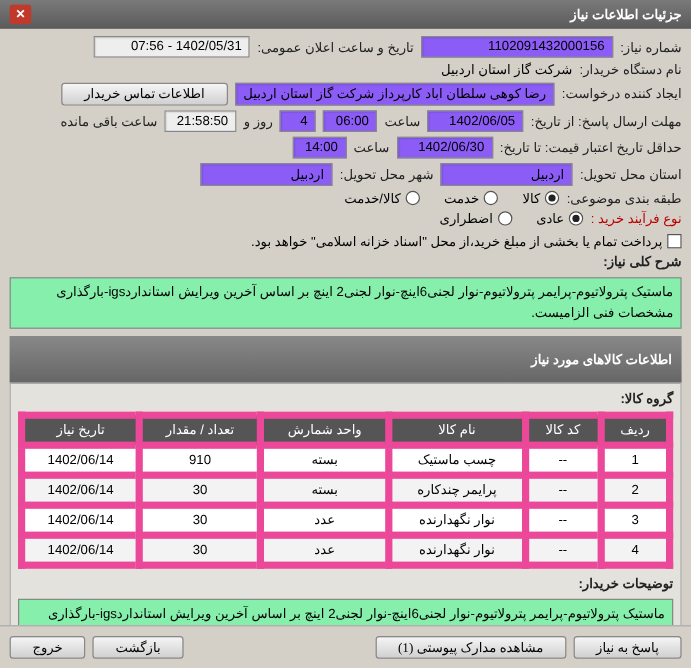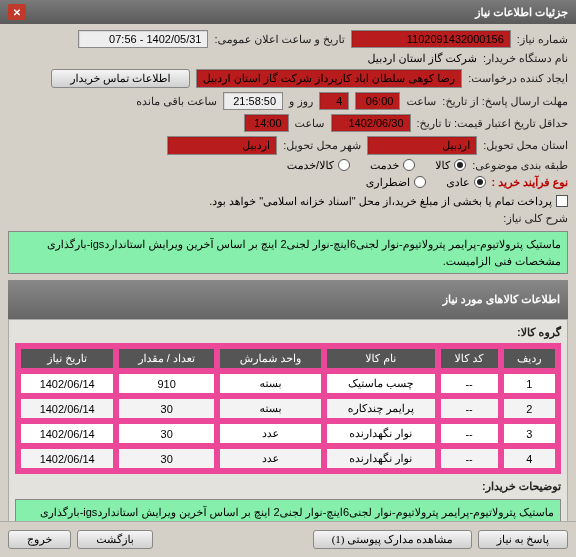--- a/index.html
+++ b/index.html
@@ -36,21 +36,21 @@
 .content { padding: 6px 8px; }
 .field-row {
   display: flex;
   align-items: center;
   gap: 6px;
   margin-bottom: 4px;
   flex-wrap: wrap;
 }
 .label { color: #222; white-space: nowrap; }
 .value-box {
-  background: #b91c1c;
+  background: #8b5cf6;
   border: 1px solid #888;
   padding: 2px 6px;
   min-width: 80px;
   display: inline-block;
   box-shadow: inset 1px 1px 1px rgba(0,0,0,.1);
 }
 .value-box.ro { background: #eee; text-align: right; }
 .btn {
   background: linear-gradient(to bottom, #f5f5f5, #d0d0d0);
   border: 1px solid #888;
@@ -127,21 +127,21 @@
   gap: 6px;
   padding: 8px;
   justify-content: flex-start;
   background: #d4d0c8;
   border-top: 1px solid #aaa;
   position: fixed;
   bottom: 0;
   width: 576px;
 }
 .pad-left { margin-right: auto; }
-.red-label { color: #b00; font-weight: bold; }
+.red-label { color: #b00; font-weight: normal; }
 </style>
 </head>
 <body>
 
 <div class="titlebar">
   <span>جزئیات اطلاعات نیاز</span>
   <span class="close-x">✕</span>
 </div>
 
 <div class="content">
@@ -159,20 +159,21 @@
   </div>
 
   <div class="field-row">
     <span class="label">ایجاد کننده درخواست:</span>
     <span class="value-box" style="min-width:260px">رضا کوهی سلطان اباد کارپرداز شرکت گاز استان اردبیل</span>
     <button class="btn">اطلاعات تماس خریدار</button>
   </div>
 
   <div class="field-row">
     <span class="label">مهلت ارسال پاسخ: از تاریخ:</span>
+    <span class="value-box">1402/06/05</span>
     <span class="label">ساعت</span>
     <span class="value-box" style="min-width:45px">06:00</span>
     <span class="value-box" style="min-width:30px">4</span>
     <span class="label">روز و</span>
     <span class="value-box ro" style="min-width:60px">21:58:50</span>
     <span class="label">ساعت باقی مانده</span>
   </div>
 
   <div class="field-row">
     <span class="label">حداقل تاریخ اعتبار قیمت: تا تاریخ:</span>
@@ -218,21 +219,21 @@
       <span class="radio-circle"></span>
       <span>اضطراری</span>
     </span>
     <span class="radio-item">
       <span class="checkbox-sq"></span>
       <span>پرداخت تمام یا بخشی از مبلغ خرید،از محل "اسناد خزانه اسلامی" خواهد بود.</span>
     </span>
   </div>
 
   <div class="field-row" style="align-items:flex-start">
-    <span class="label" style="font-weight:normal">شرح کلی نیاز:</span>
+    <span class="label" style="font-weight:bold">شرح کلی نیاز:</span>
     <div class="desc-box">ماستیک پترولاتیوم-پرایمر پترولاتیوم-نوار لجنی6اینچ-نوار لجنی2 اینچ بر اساس آخرین ویرایش استانداردigs-بارگذاری مشخصات فنی الزامیست.</div>
   </div>
 
   <div class="section-header">اطلاعات کالاهای مورد نیاز</div>
 
   <div class="panel">
     <div class="field-row">
       <span class="label" style="font-weight:bold">گروه کالا:</span>
     </div>
 

